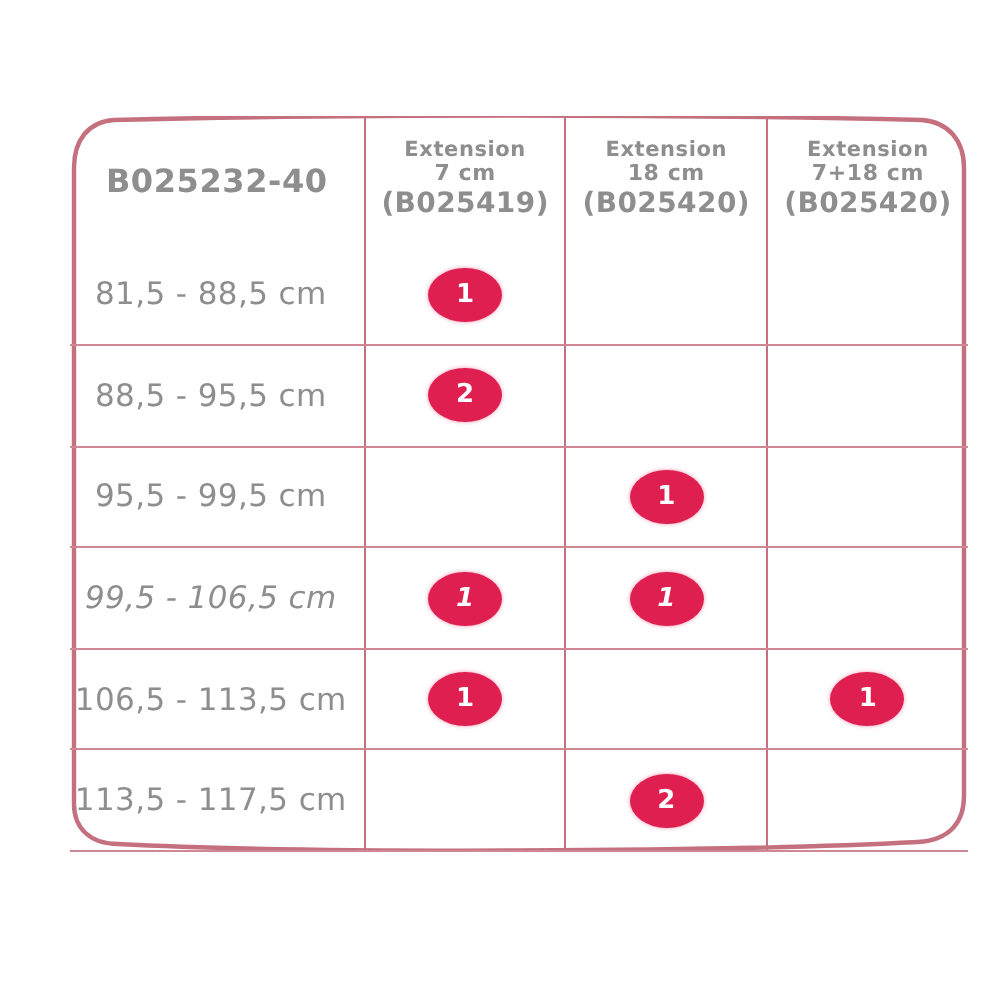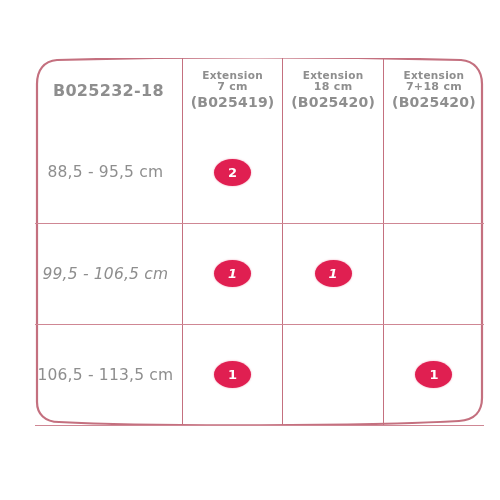--- a/index.html
+++ b/index.html
@@ -143,21 +143,21 @@
     <colgroup>
       <col class="c-label">
       <col class="c-ext">
       <col class="c-ext">
       <col class="c-ext">
     </colgroup>
 
     <thead>
       <tr style="height:64px;">
         <th class="hdr-cell">
-          <div class="code-text">B025232-18</div>
+          <div class="code-text">B025232-40</div>
         </th>
 
         <th class="hdr-cell">
           <div class="hdr-inner">
             <div class="hdr-l1">Extension</div>
             <div class="hdr-l2">7 cm</div>
             <div class="hdr-l3">(B025419)</div>
           </div>
         </th>
 
@@ -173,38 +173,70 @@
           <div class="hdr-inner">
             <div class="hdr-l1">Extension</div>
             <div class="hdr-l2">7+18 cm</div>
             <div class="hdr-l3">(B025420)</div>
           </div>
         </th>
       </tr>
     </thead>
 
     <tbody>
+      <tr class="row-normal" style="height:38px;">
+        <td class="data-cell">
+          <div class="label-text">81,5 - 88,5 cm</div>
+        </td>
+        <td class="data-cell">
+          <div class="cell-inner">
+              <span class="badge">1</span>
+            </div>
+        </td>
+        <td class="data-cell">
+          <div class="cell-inner"></div>
+        </td>
+        <td class="data-cell">
+          <div class="cell-inner"></div>
+        </td>
+      </tr>
 
       <tr class="row-normal" style="height:38px;padding-left:45px;">
         <td class="data-cell">
           <div class="label-text">88,5 - 95,5 cm</div>
         </td>
         <td class="data-cell">
           <div class="cell-inner">
               <span class="badge">2</span>
             </div>
         </td>
         <td class="data-cell">
           <div class="cell-inner"></div>
         </td>
         <td class="data-cell">
           <div class="cell-inner"></div>
         </td>
       </tr>
 
+      <tr class="row-normal" style="height:38px;">
+        <td class="data-cell">
+          <div class="label-text">95,5 - 99,5 cm</div>
+        </td>
+        <td class="data-cell">
+          <div class="cell-inner"></div>
+        </td>
+        <td class="data-cell">
+          <div class="cell-inner">
+              <span class="badge">1</span>
+            </div>
+        </td>
+        <td class="data-cell">
+          <div class="cell-inner"></div>
+        </td>
+      </tr>
 
       <tr class="row-normal" style="height:38px;font-style:italic;">
         <td class="data-cell">
           <div class="label-text">99,5 - 106,5 cm</div>
         </td>
         <td class="data-cell">
           <div class="cell-inner">
               <span class="badge">1</span>
             </div>
         </td>
@@ -230,17 +262,33 @@
         <td class="data-cell">
           <div class="cell-inner"></div>
         </td>
         <td class="data-cell">
           <div class="cell-inner">
               <span class="badge">1</span>
             </div>
         </td>
       </tr>
 
+      <tr class="row-normal" style="height:38px;">
+        <td class="data-cell">
+          <div class="label-text">113,5 - 117,5 cm</div>
+        </td>
+        <td class="data-cell">
+          <div class="cell-inner"></div>
+        </td>
+        <td class="data-cell">
+          <div class="cell-inner">
+              <span class="badge">2</span>
+            </div>
+        </td>
+        <td class="data-cell">
+          <div class="cell-inner"></div>
+        </td>
+      </tr>
 
 
     </tbody>
   </table>
 </div>
 
 </body></html>

